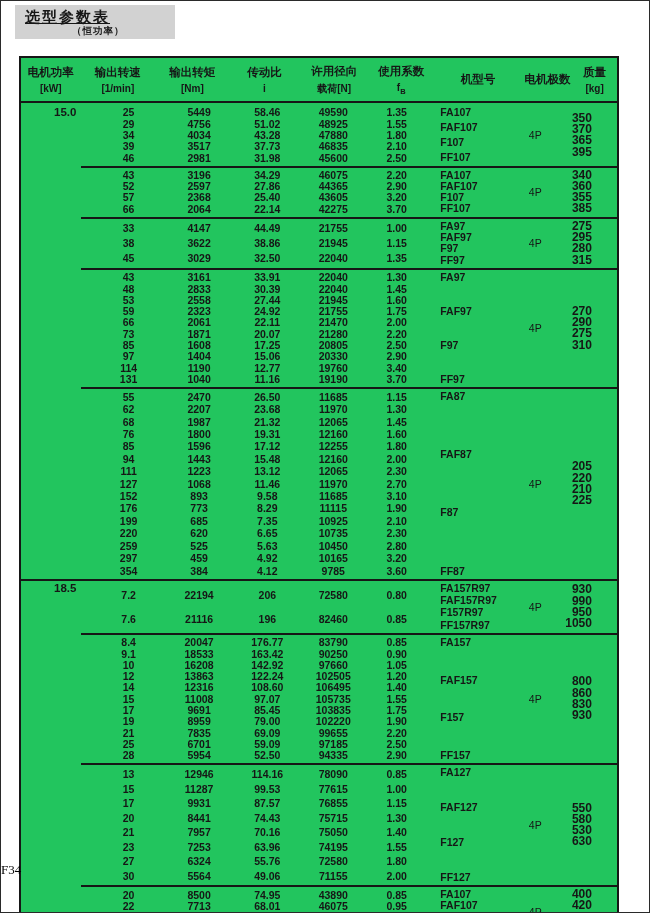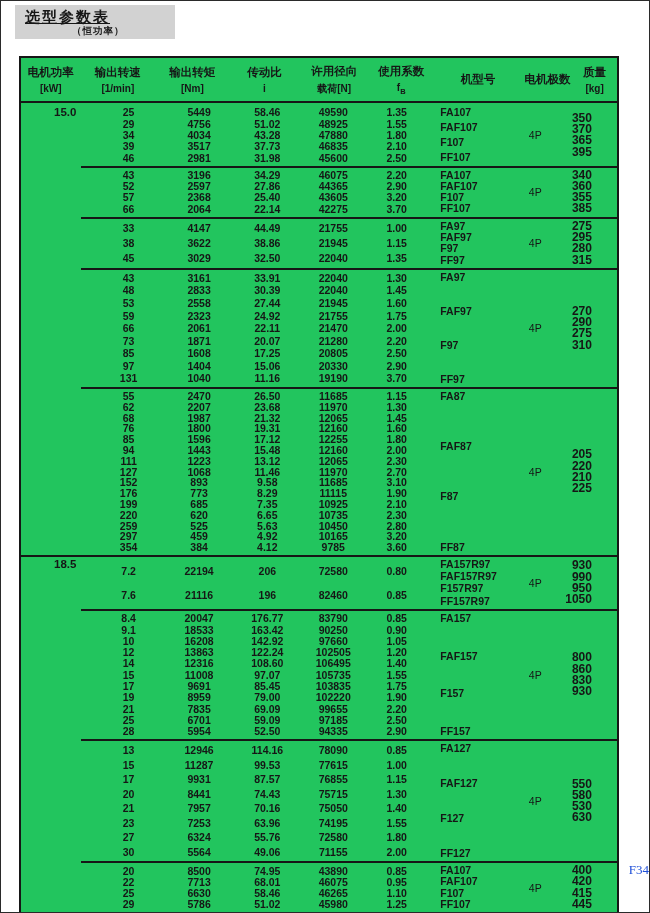--- a/index.html
+++ b/index.html
@@ -32,22 +32,22 @@
   .c-data { width:59.2%; display:flex; flex-direction:column; }
   .drow { flex:1; display:flex; align-items:center; min-height:0; }
   .dcell { font-size:10.5px; font-weight:bold; text-align:center; line-height:10.5px; }
   .c0{width:21.11%} .c1{width:21.11%} .c2{width:19.76%} .c3{width:19.76%} .c4{width:18.26%}
   .c-models { width:15%; display:flex; flex-direction:column; justify-content:space-between; padding-left:13px; }
   .c-models .mrow { height:11.3px; line-height:11.3px; font-size:10.5px; font-weight:bold; white-space:nowrap; }
   .c-poles { width:8.3%; display:flex; align-items:center; justify-content:center; font-size:10.5px; font-weight:normal; }
   .c-mass { width:7.5%; display:flex; flex-direction:column; justify-content:center; text-align:right; padding-right:9px; }
   .c-mass .mrow { height:11.3px; line-height:11.3px; font-size:12px; font-weight:bold; }
 
-  .footer { position:absolute; left:0; top:861px; width:100%; text-align:right;
-            font-family:"Liberation Serif","DejaVu Serif",serif; font-size:13px; color:#1d4ed8; }
+  .footer { position:absolute; left:0; top:861px; width:100%; text-align:left;
+            font-family:"Liberation Serif","DejaVu Serif",serif; font-size:13px; color:#000000; }
 </style>
 </head>
 <body>
 
 <div class="page">
 
   <div class="title-box">
     <div class="title">选型参数表</div>
     <div class="subtitle">（恒功率）</div>
   </div>
@@ -293,20 +293,27 @@
                 <span class="dcell c4">2.50</span>
               </div>
               <div class="drow">
                 <span class="dcell c0">97</span>
                 <span class="dcell c1">1404</span>
                 <span class="dcell c2">15.06</span>
                 <span class="dcell c3">20330</span>
                 <span class="dcell c4">2.90</span>
               </div>
               <div class="drow">
+                <span class="dcell c0">114</span>
+                <span class="dcell c1">1190</span>
+                <span class="dcell c2">12.77</span>
+                <span class="dcell c3">19760</span>
+                <span class="dcell c4">3.40</span>
+              </div>
+              <div class="drow">
                 <span class="dcell c0">131</span>
                 <span class="dcell c1">1040</span>
                 <span class="dcell c2">11.16</span>
                 <span class="dcell c3">19190</span>
                 <span class="dcell c4">3.70</span>
               </div>
             </div>
             <div class="c-models">
               <div class="mrow">FA97</div>
               <div class="mrow">FAF97</div>
@@ -317,21 +324,21 @@
               <span>4P</span>
             </div>
             <div class="c-mass">
               <div class="mrow">270</div>
               <div class="mrow">290</div>
               <div class="mrow">275</div>
               <div class="mrow">310</div>
             </div>
           </div>
           <div class="blk-sep"></div>
-          <div class="block" style="height: 166px;">
+          <div class="block" style="height: 190px;">
             <div class="c-power"></div>
             <div class="c-data">
               <div class="drow">
                 <span class="dcell c0">55</span>
                 <span class="dcell c1">2470</span>
                 <span class="dcell c2">26.50</span>
                 <span class="dcell c3">11685</span>
                 <span class="dcell c4">1.15</span>
               </div>
               <div class="drow">

